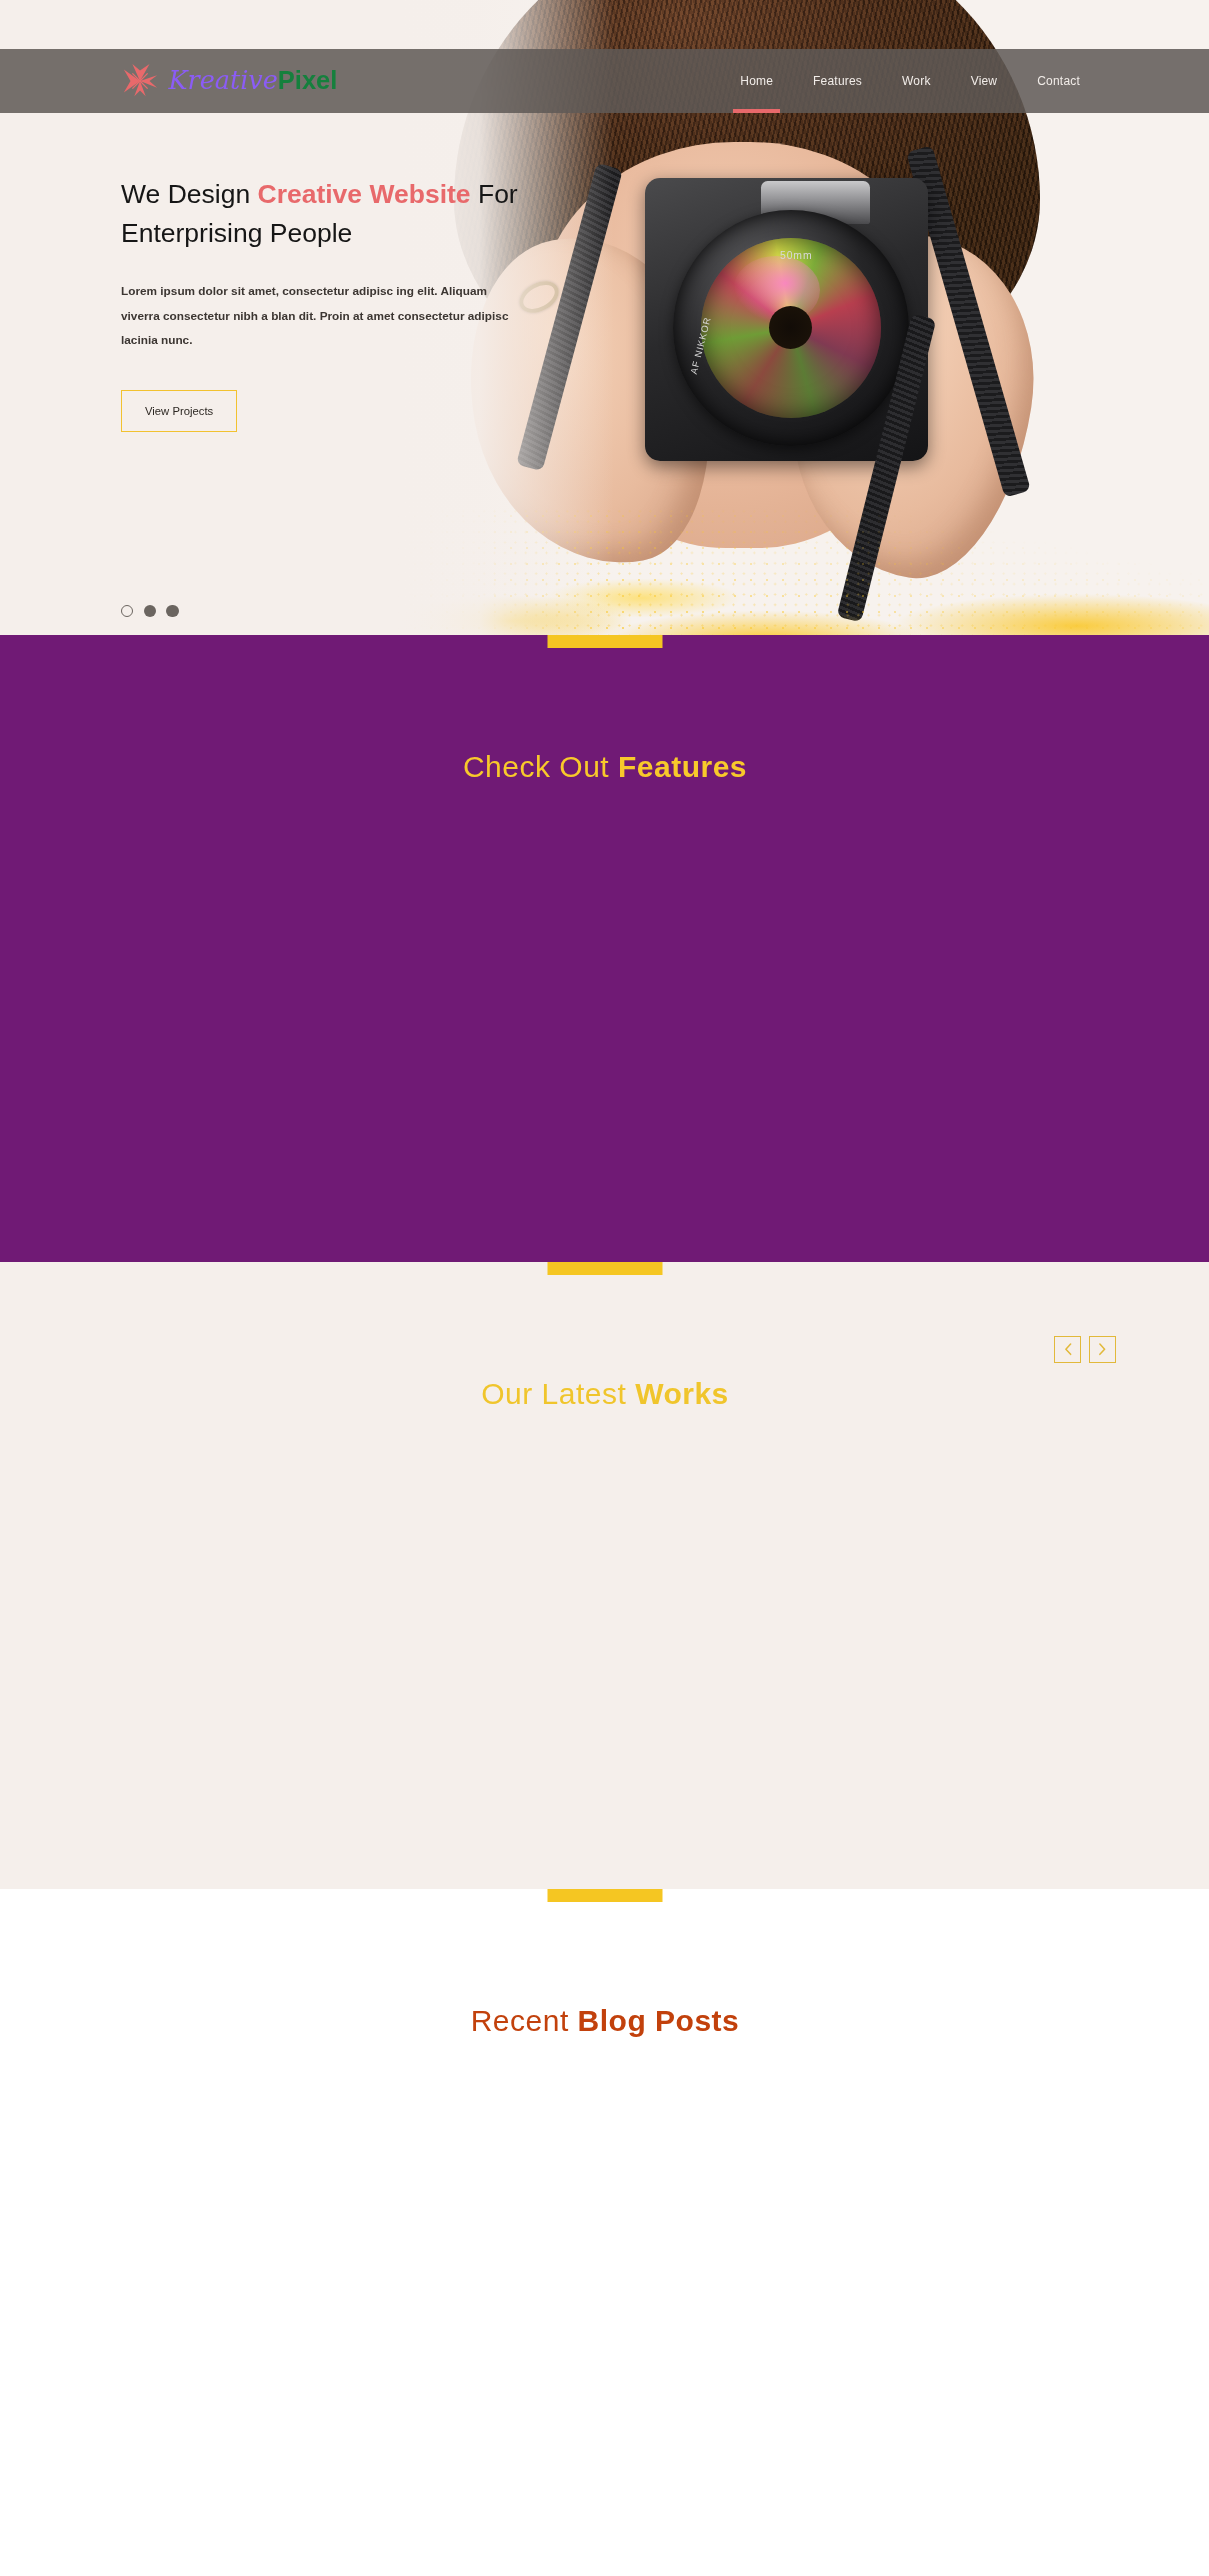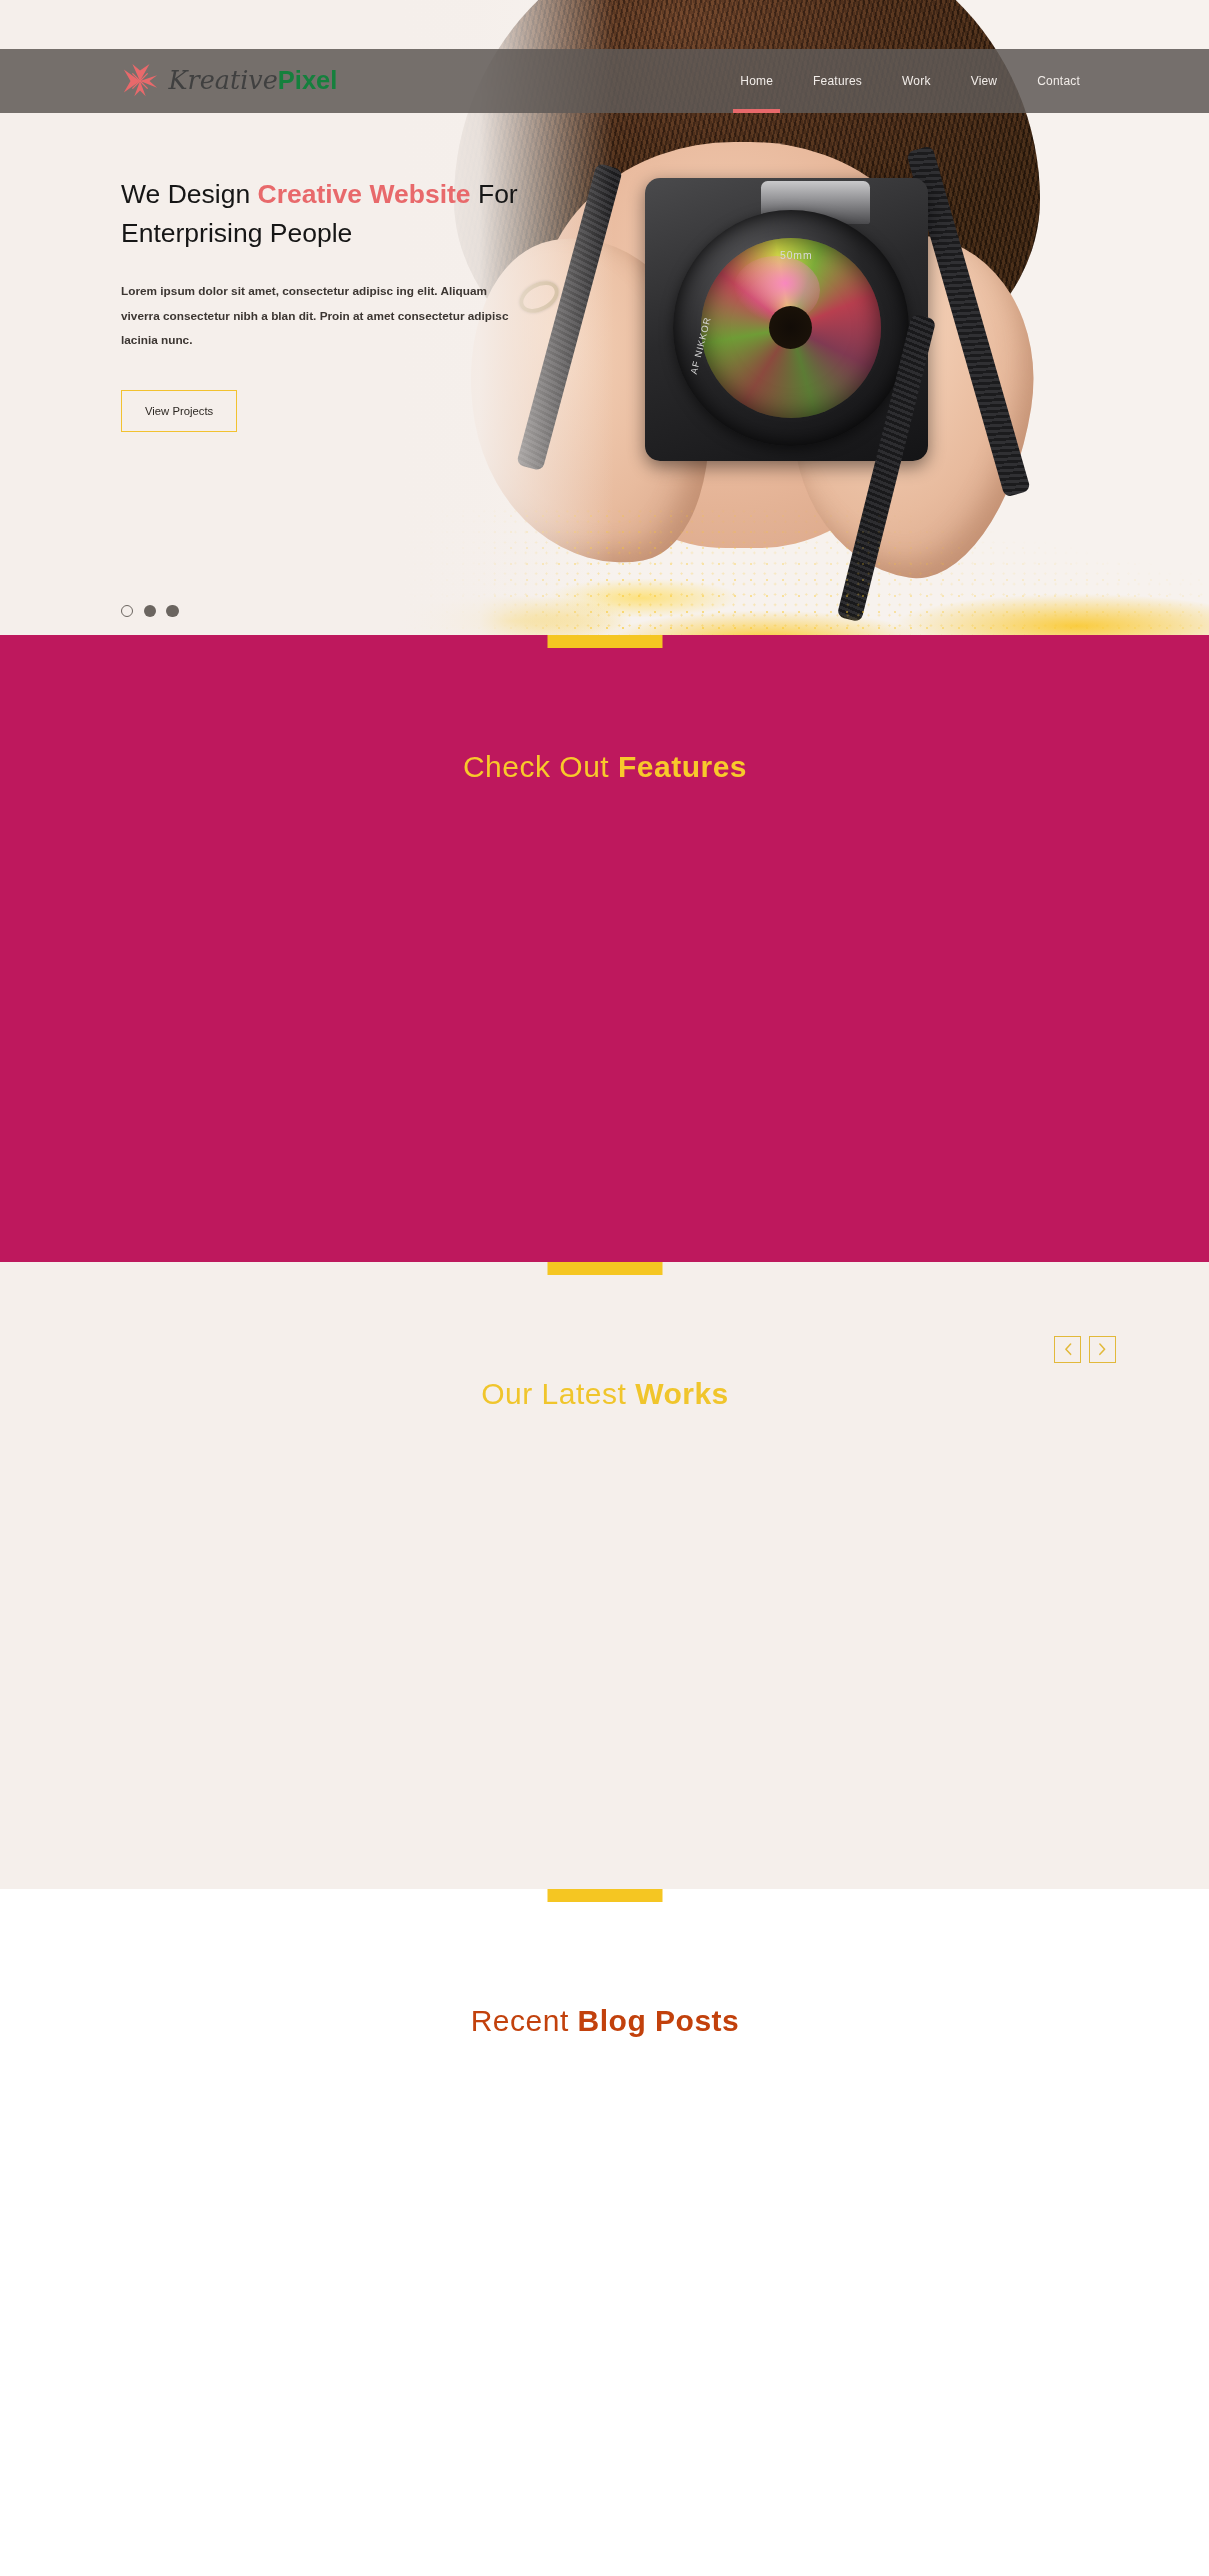--- a/index.html
+++ b/index.html
@@ -163,21 +163,21 @@
     display:flex; align-items:center;
     z-index:20;
   }
   .brand { display:flex; align-items:center; margin-left:121px; }
   .brand-mark { width:38px; height:38px; margin-right:9.4px; }
   .brand-text {
     font-size:25.5px; line-height:1;
     font-family:"DejaVu Serif", serif;
     font-style:italic;
   }
-  .brand-text .k { color:#404040; }
+  .brand-text .k { color:#8b5cf6; }
   .brand-text .p { color:#15803d; font-weight:bold; font-style:normal;
                    font-family:"Liberation Sans", sans-serif;margin-top:28px; }
   .nav-links { margin-left:auto; margin-right:110px; display:flex; align-items:center; height:64px; }
   .nav-item {
     position:relative; height:64px;
     display:flex; align-items:center;
     padding:0 20px;
     color:#F2EDE9; font-size:12px; letter-spacing:0.2px;
     cursor:pointer;
   }
@@ -216,21 +216,21 @@
     position:absolute; left:50%; top:0;
     transform:translateX(-50%);
     width:115px; height:13.2px; background:#F5C622;
   }
   .sec-title {
     text-align:center; font-size:30px; font-weight:300;
     letter-spacing:0.5px;
   }
   .sec-title b { font-weight:bold; }
 
-  .features { background:#be185d; height:627px; }
+  .features { background:#701a75; height:627px; }
   .features .sec-title { padding-top:115px; color:#F8C92B; }
 
   .works { background:#F5EFEB; height:627px; }
   .works .sec-title { padding-top:115px; color:#F0C52C; }
   .works-nav { position:absolute; right:94px; top:1336px; display:flex; gap:7.6px; }
   .arrow-btn {
     width:27px; height:27px;
     border:0.9px solid #E2B93A; background:transparent;
     display:flex; align-items:center; justify-content:center;
     color:#E2B93A; cursor:pointer;

